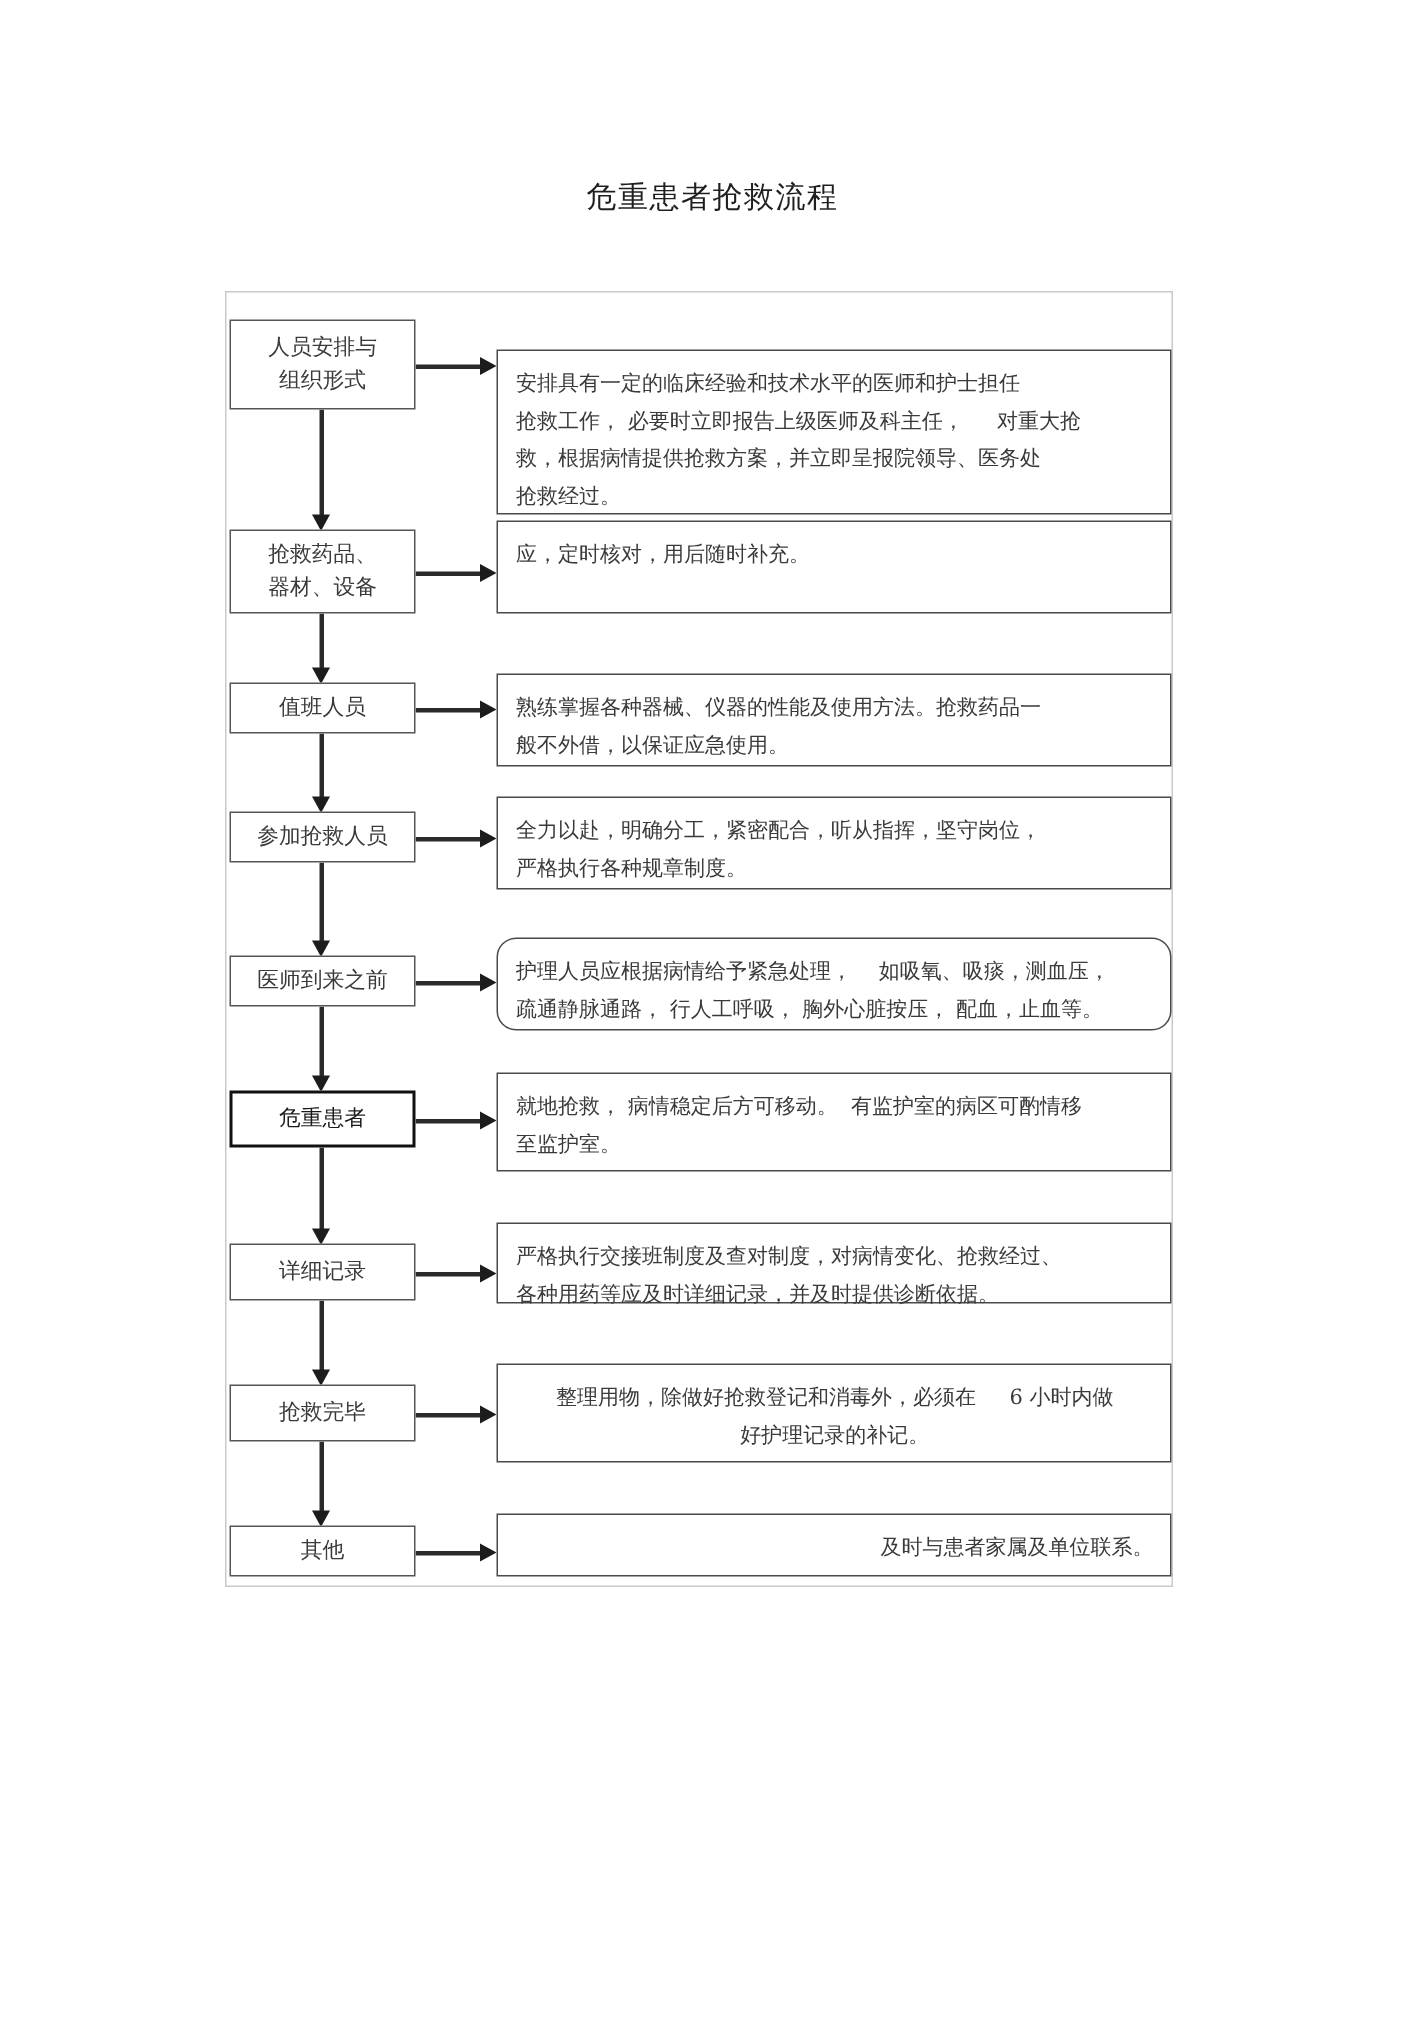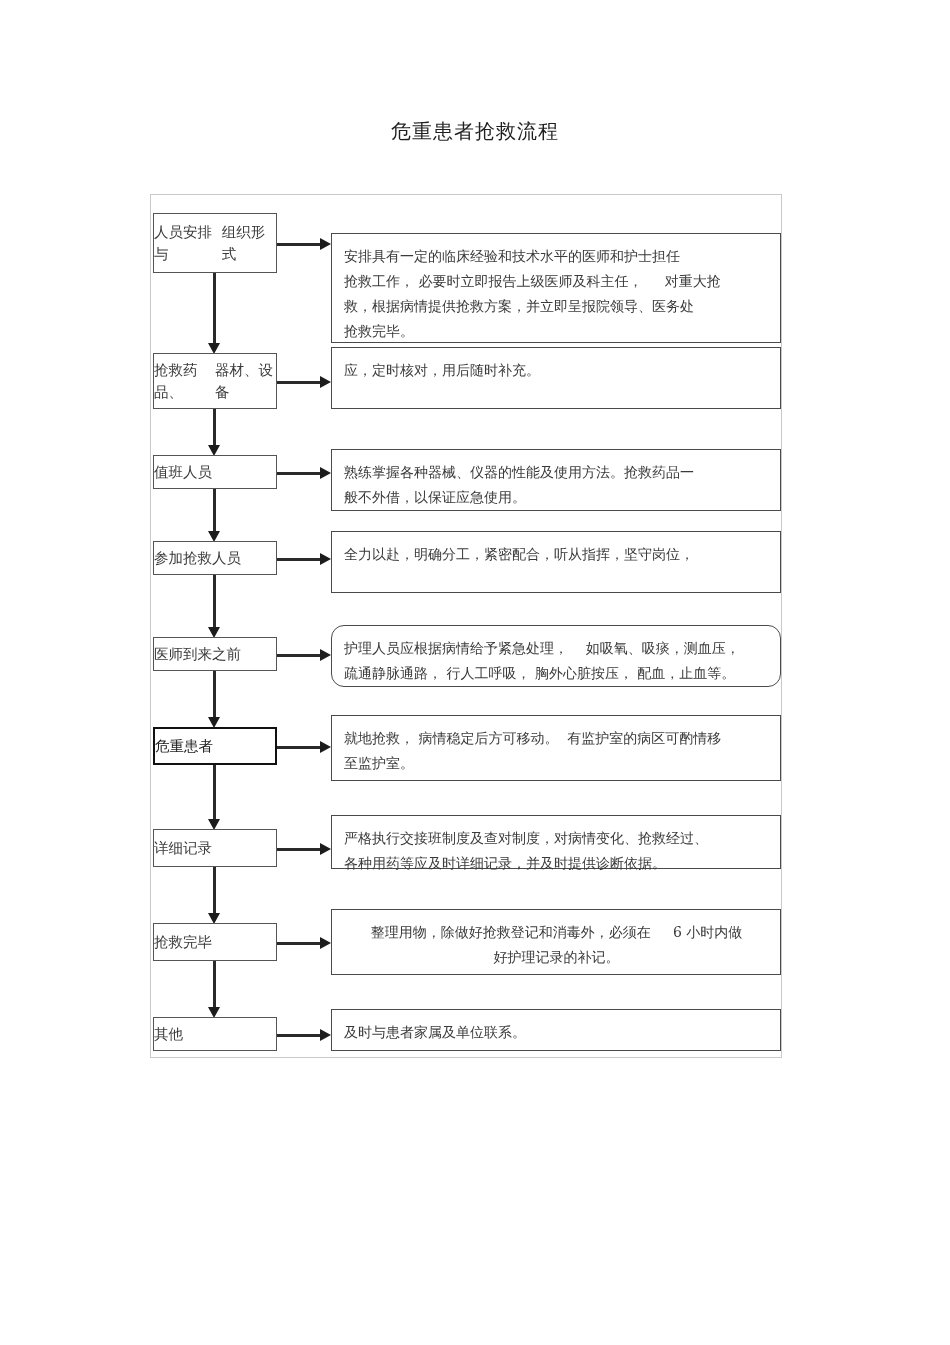--- a/index.html
+++ b/index.html
@@ -50,22 +50,23 @@
 
   
   .stage-box {
     position: absolute;
     left: 2px;
     width: 124px;
     border: 1px solid #555555;
     box-sizing: border-box;
     background: #ffffff;
     display: flex;
-    flex-direction: row;
+    flex-direction: column;
     align-items: center;
+    justify-content: center;
     font-size: 14.5px;
     line-height: 1.55;
     color: #3a3a3a;
     z-index: 3;
   }
   .stage-box.thick {
     border: 2.5px solid #111111;
     color: #1a1a1a;
   }
   .stage-box .line2 {
@@ -149,21 +150,21 @@
           <span class="line2">组织形式</span>
         </div>
         <div class="h-conn" style="left: 126px; top: 48px; width: 54px;">
           <div class="shaft" style="width: 44px;"></div>
           <div class="head" style="left: 43px;"></div>
         </div>
         <div class="detail-box" style="top: 2px; height: 110px; margin-top: 36px;">
           <p>安排具有一定的临床经验和技术水平的医师和护士担任</p>
           <p>抢救工作， 必要时立即报告上级医师及科主任，     对重大抢</p>
           <p>救，根据病情提供抢救方案，并立即呈报院领导、医务处</p>
-          <p>抢救完毕。</p>
+          <p>抢救经过。</p>
         </div>
         <div class="v-conn" style="top: 78px; height: 80px;">
           <div class="shaft" style="height: 71px;"></div>
           <div class="head" style="top: 70px;"></div>
         </div>
       </div>
       <div class="flow-row" style="top: 152px;">
         <div class="stage-box" style="top: 6px; height: 56px;">
           <span>抢救药品、</span>
           <span class="line2">器材、设备</span>
@@ -200,20 +201,21 @@
       <div class="flow-row" style="top: 344px;">
         <div class="stage-box" style="top: 2px; height: 34px;">
           <span>参加抢救人员</span>
         </div>
         <div class="h-conn" style="left: 126px; top: 19px; width: 54px;">
           <div class="shaft" style="width: 44px;"></div>
           <div class="head" style="left: 43px;"></div>
         </div>
         <div class="detail-box" style="top: -8px; height: 62px;">
           <p>全力以赴，明确分工，紧密配合，听从指挥，坚守岗位，</p>
+          <p>严格执行各种规章制度。</p>
         </div>
         <div class="v-conn" style="top: 36px; height: 62px;">
           <div class="shaft" style="height: 53px;"></div>
           <div class="head" style="top: 52px;"></div>
         </div>
       </div>
       <div class="flow-row" style="top: 440px;">
         <div class="stage-box" style="top: 2px; height: 34px;">
           <span>医师到来之前</span>
         </div>
@@ -282,18 +284,18 @@
         </div>
       </div>
       <div class="flow-row" style="top: 820px;">
         <div class="stage-box" style="top: 2px; height: 34px;">
           <span>其他</span>
         </div>
         <div class="h-conn" style="left: 126px; top: 19px; width: 54px;">
           <div class="shaft" style="width: 44px;"></div>
           <div class="head" style="left: 43px;"></div>
         </div>
-        <div class="detail-box" style="top: -6px; height: 42px;">
+        <div class="detail-box" style="top: -6px; height: 42px; text-align: right;">
           <p>及时与患者家属及单位联系。</p>
         </div>
       </div>
     </div>
 </div>
 
 </body></html>

